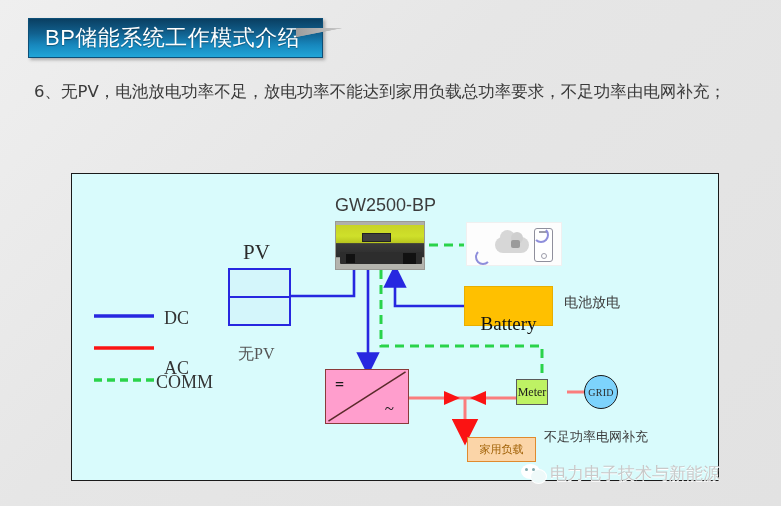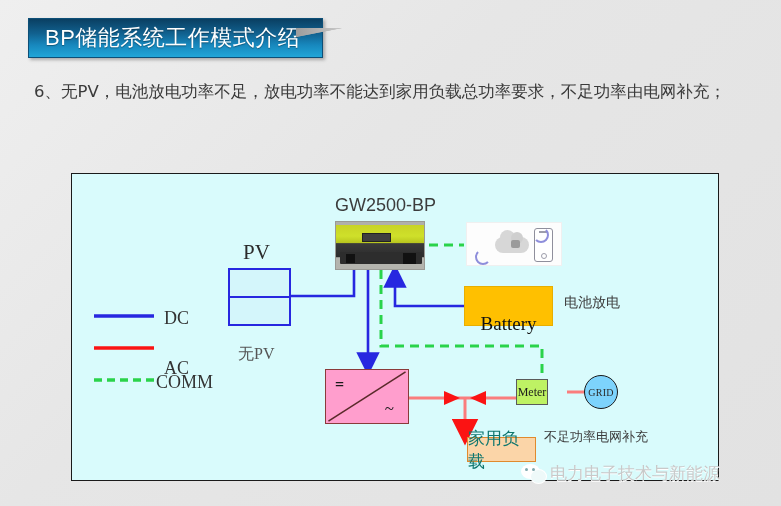--- a/index.html
+++ b/index.html
@@ -111,21 +111,21 @@
   .meter-box{left:444px;top:205px;width:32px;height:26px;background:#bef264;border:1px solid #5a5a5a;
     display:flex;align-items:center;justify-content:center;}
   .meter-text{font-size:12px;color:#1d1d1d;font-family:"Liberation Serif","DejaVu Serif",serif;}
 
   .grid-circle{left:512px;top:201px;width:34px;height:34px;border-radius:50%;background:#7dd3fc;border:1.5px solid #1a1a1a;
     display:flex;align-items:center;justify-content:center;}
   .grid-text{font-size:10px;color:#2b2b2b;font-family:"Liberation Serif","DejaVu Serif",serif;letter-spacing:.3px;}
 
   .load-box{left:395px;top:263px;width:69px;height:25px;background:#fbd5a8;border:1.5px solid #e08a2e;
     display:flex;align-items:center;justify-content:center;}
-  .load-text{font-size:17px;color:#0f766e;}
+  .load-text{font-size:11px;color:#a16207;}
 
   
   .footer{
     position:absolute;left:520px;top:461px;width:246px;height:30px;
     display:flex;align-items:center;gap:4px;
     background:#d9fbfc;
   }
   .wechat{position:relative;width:25px;height:20px;}
   .wechat:before{content:"";position:absolute;left:0;top:1px;width:19px;height:15px;background:#ffffff;border-radius:50%;}
   .wechat:after{content:"";position:absolute;left:9px;top:6px;width:15px;height:13px;background:#eef9f9;border:1px solid #fff;border-radius:50%;}

